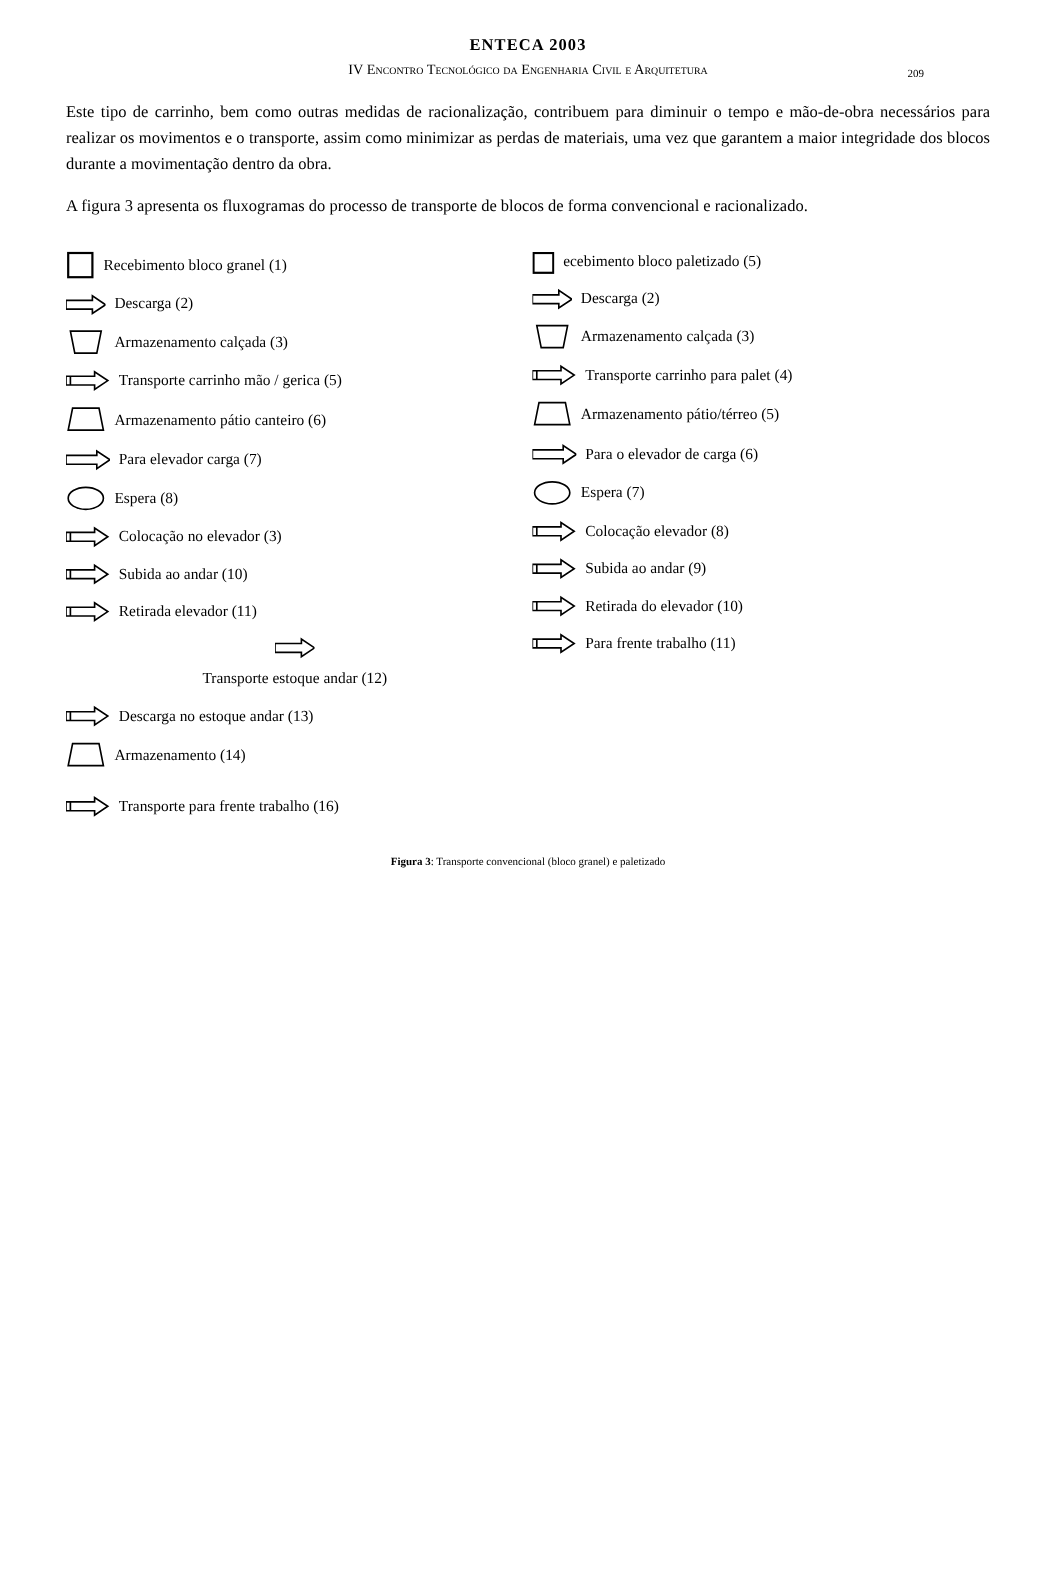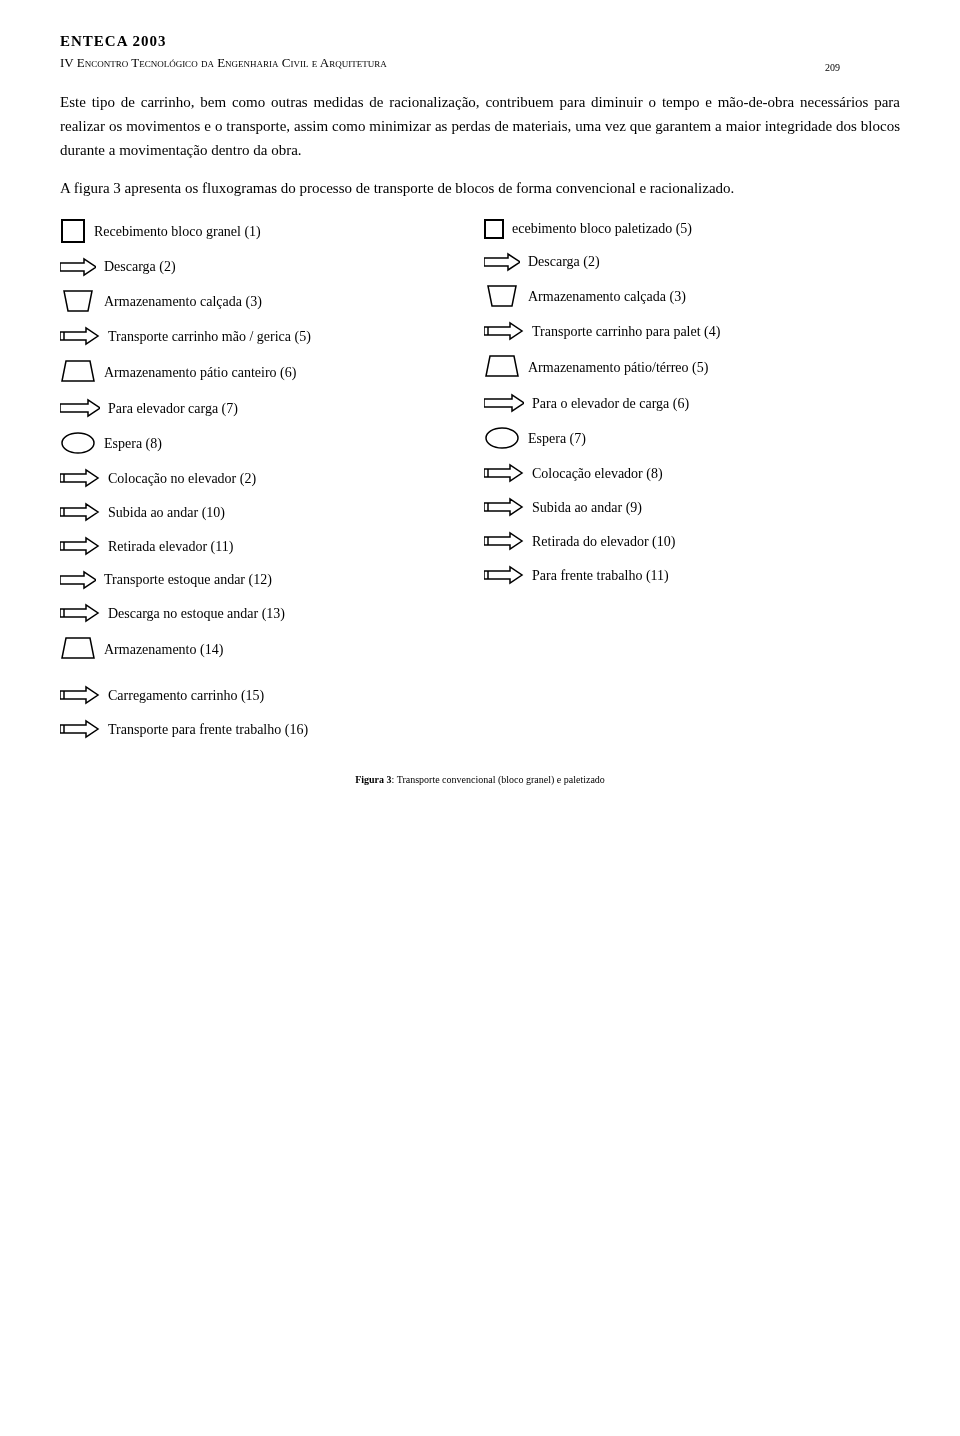--- a/index.html
+++ b/index.html
@@ -7,21 +7,21 @@
       font-family: "Times New Roman", Times, serif;
       background: #fff;
       color: #000;
       width: 960px;
       min-height: 1436px;
       padding: 30px 60px;
       font-size: 15px;
       line-height: 1.5;
     }
     .header {
-      text-align: left;
+      text-align: center;
       margin-bottom: 18px;
       font-size: 14px;
     }
     .header-title {
       font-weight: bold;
       font-size: 15px;
       text-transform: uppercase;
       letter-spacing: 1px;
     }
     .header-subtitle {
@@ -45,21 +45,21 @@
       font-size: 10px;
       margin-top: 20px;
       font-weight: normal;
     }
     .figure-caption strong {
       font-weight: bold;
     }
     .flow-columns {
       display: flex;
       gap: 8px;
-      margin-top: 18px;
+      margin-top: 28px;
       justify-content: flex-end;
     }
     .flow-col {
       flex: 1;
     }
     .flow-item {
       display: flex;
       align-items: center;
       margin-bottom: 12px;
       font-size: 14px;
@@ -155,21 +155,21 @@
         <span>Espera (8)</span>
       </div>
 
       <div class="flow-item">
         <span class="icon">
           <svg width="40" height="22">
             <polygon points="0,7 26,7 26,3 38,11 26,19 26,15 0,15" fill="none" stroke="#000" stroke-width="1.5"></polygon>
             <line x1="4" y1="7" x2="4" y2="15" stroke="#000" stroke-width="1.5"></line>
           </svg>
         </span>
-        <span>Colocação no elevador (2)</span>
+        <span>Colocação no elevador (3)</span>
       </div>
 
       <div class="flow-item">
         <span class="icon">
           <svg width="40" height="22">
             <polygon points="0,7 26,7 26,3 38,11 26,19 26,15 0,15" fill="none" stroke="#000" stroke-width="1.5"></polygon>
             <line x1="4" y1="7" x2="4" y2="15" stroke="#000" stroke-width="1.5"></line>
           </svg>
         </span>
         <span>Subida ao andar  (10)</span>
@@ -178,21 +178,21 @@
       <div class="flow-item">
         <span class="icon">
           <svg width="40" height="22">
             <polygon points="0,7 26,7 26,3 38,11 26,19 26,15 0,15" fill="none" stroke="#000" stroke-width="1.5"></polygon>
             <line x1="4" y1="7" x2="4" y2="15" stroke="#000" stroke-width="1.5"></line>
           </svg>
         </span>
         <span>Retirada elevador  (11)</span>
       </div>
 
-      <div class="flow-item" style="margin-top:6px;">
+      <div class="flow-item" style="margin-top:6px;flex-direction:column;">
         <span class="icon">
           <svg width="36" height="20">
             <polygon points="0,6 24,6 24,2 36,10 24,18 24,14 0,14" fill="none" stroke="#000" stroke-width="1.5"></polygon>
           </svg>
         </span>
         <span>Transporte estoque andar (12)</span>
       </div>
 
       <div class="flow-item">
         <span class="icon">
@@ -208,29 +208,20 @@
         <span class="icon">
           <svg width="36" height="26">
             <polygon points="2,22 34,22 30,2 6,2" fill="none" stroke="#000" stroke-width="1.5"></polygon>
           </svg>
         </span>
         <span>Armazenamento (14)</span>
       </div>
 
       <div style="height:10px;"></div>
 
-      <div class="flow-item">
-        <span class="icon">
-          <svg width="40" height="22">
-            <polygon points="0,7 26,7 26,3 38,11 26,19 26,15 0,15" fill="none" stroke="#000" stroke-width="1.5"></polygon>
-            <line x1="4" y1="7" x2="4" y2="15" stroke="#000" stroke-width="1.5"></line>
-          </svg>
-        </span>
-        <span>Carregamento carrinho (15)</span>
-      </div>
 
       <div class="flow-item">
         <span class="icon">
           <svg width="40" height="22">
             <polygon points="0,7 26,7 26,3 38,11 26,19 26,15 0,15" fill="none" stroke="#000" stroke-width="1.5"></polygon>
             <line x1="4" y1="7" x2="4" y2="15" stroke="#000" stroke-width="1.5"></line>
           </svg>
         </span>
         <span>Transporte para frente trabalho (16)</span>
       </div>

